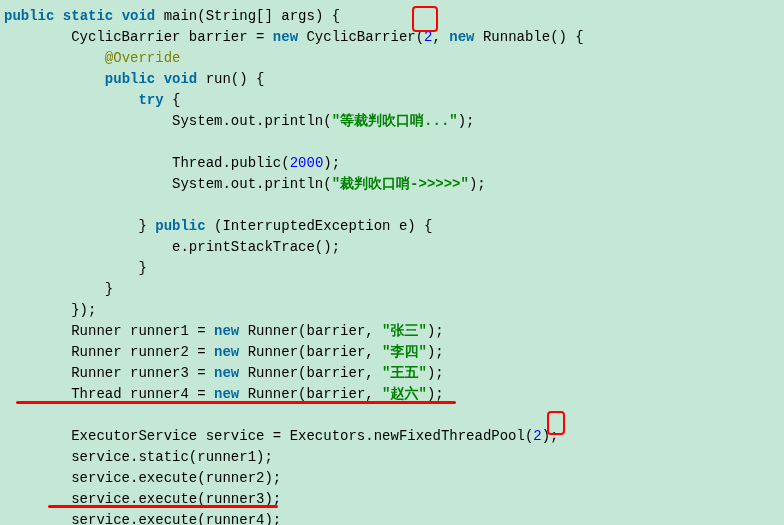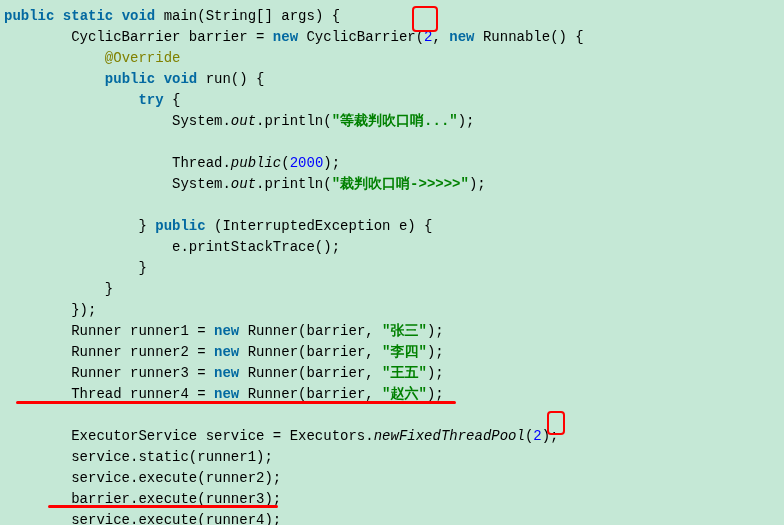--- a/index.html
+++ b/index.html
@@ -13,21 +13,21 @@
     height: 525px;
     overflow: hidden;
     color: #000;
     position: relative;
   }
   .line { white-space: pre; position: relative; }
   .kw { color: #0369a1; font-weight: bold; text-align: right; }
   .str { color: #008000; font-weight: bold; }
   .comment { color: #808080; }
   .anno { color: #808000; }
-  .static-it { font-style: italic; }
+  .static-it { }
   .num { color: #0000ff; }
   .callout-box {
     position: absolute;
     border: 2px solid #ff0000;
     border-radius: 4px;
     background: transparent;
     pointer-events: none;
   }
   .underline-red {
     position: absolute;
@@ -56,20 +56,20 @@
 <div class="line"><span>            }</span></div>
 <div class="line"><span>        });</span></div>
 <div class="line"><span>        Runner runner1 = </span><span class="kw">new</span><span> Runner(barrier, </span><span class="str">"张三"</span><span>);</span></div>
 <div class="line"><span>        Runner runner2 = </span><span class="kw">new</span><span> Runner(barrier, </span><span class="str">"李四"</span><span>);</span></div>
 <div class="line"><span>        Runner runner3 = </span><span class="kw">new</span><span> Runner(barrier, </span><span class="str">"王五"</span><span>);</span></div>
 <div class="line"><span>        Thread runner4 = </span><span class="kw">new</span><span> Runner(barrier, </span><span class="str">"赵六"</span><span>);</span></div>
 <div class="line"><span></span>&nbsp;</div>
 <div class="line"><span>        ExecutorService service = Executors.</span><span class="static-it">newFixedThreadPool</span><span>(</span><span class="num">2</span><span>);</span></div>
 <div class="line"><span>        service.static(runner1);</span></div>
 <div class="line"><span>        service.execute(runner2);</span></div>
-<div class="line"><span>        barrier.execute(runner3);</span></div>
+<div class="line"><span>        service.execute(runner3);</span></div>
 <div class="line"><span>        service.execute(runner4);</span></div>
 
 <div class="callout-box" style="left:412px; top:6px; width:26px; height:26px;"></div>
 <div class="callout-box" style="left:547px; top:411px; width:18px; height:24px;"></div>
 
 <div class="underline-red" style="left:16px; top:401px; width:440px;"></div>
 <div class="underline-red" style="left:48px; top:505px; width:230px;"></div>
 
 </body></html>

